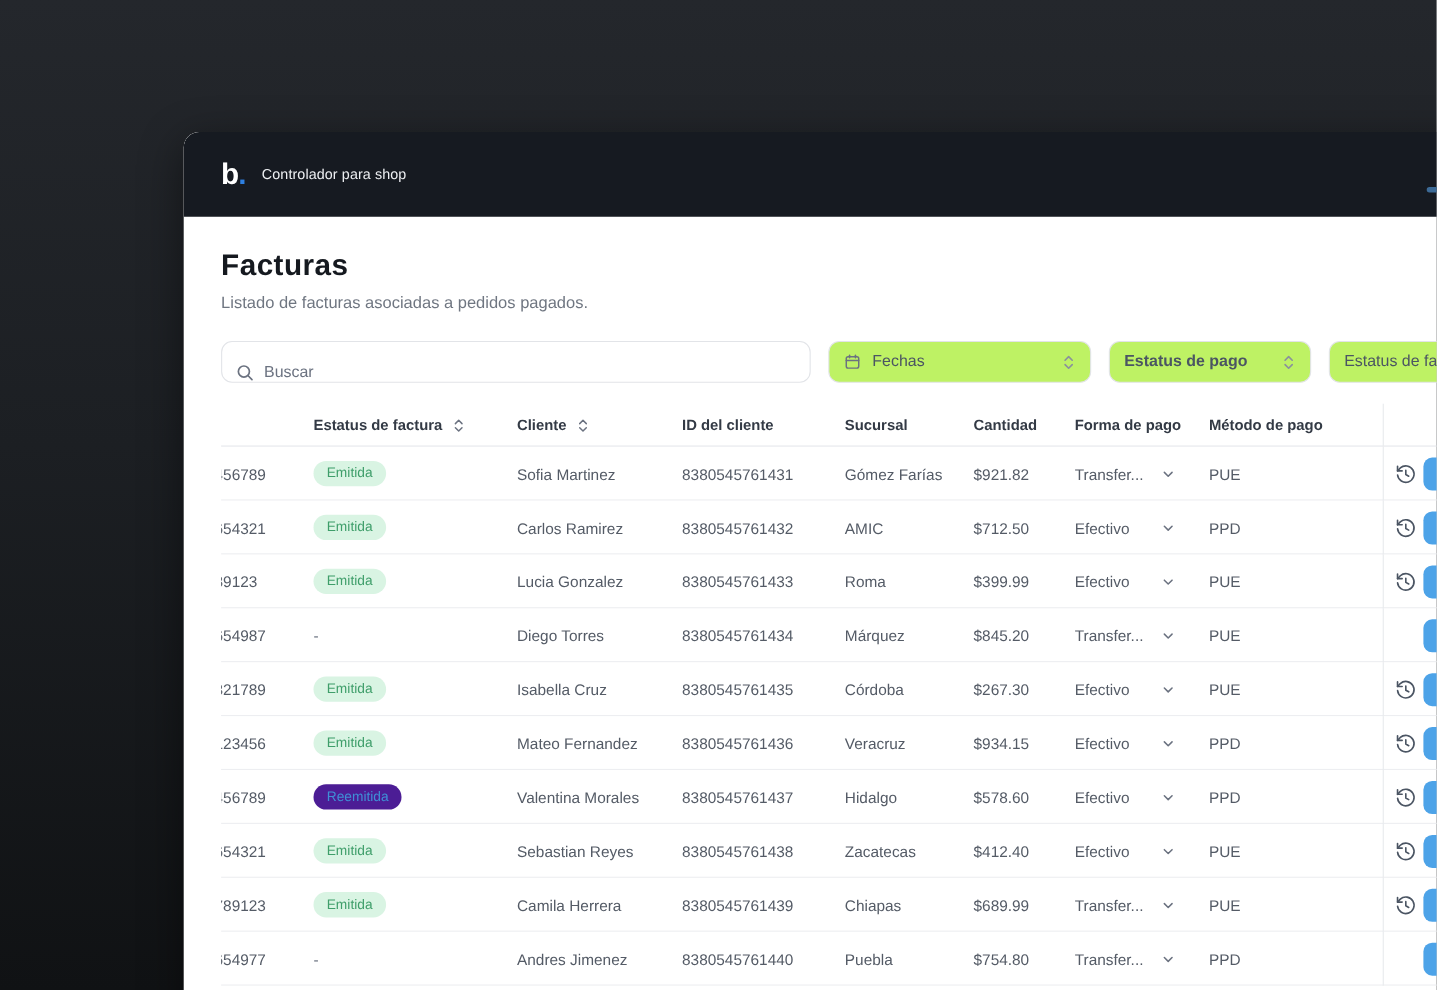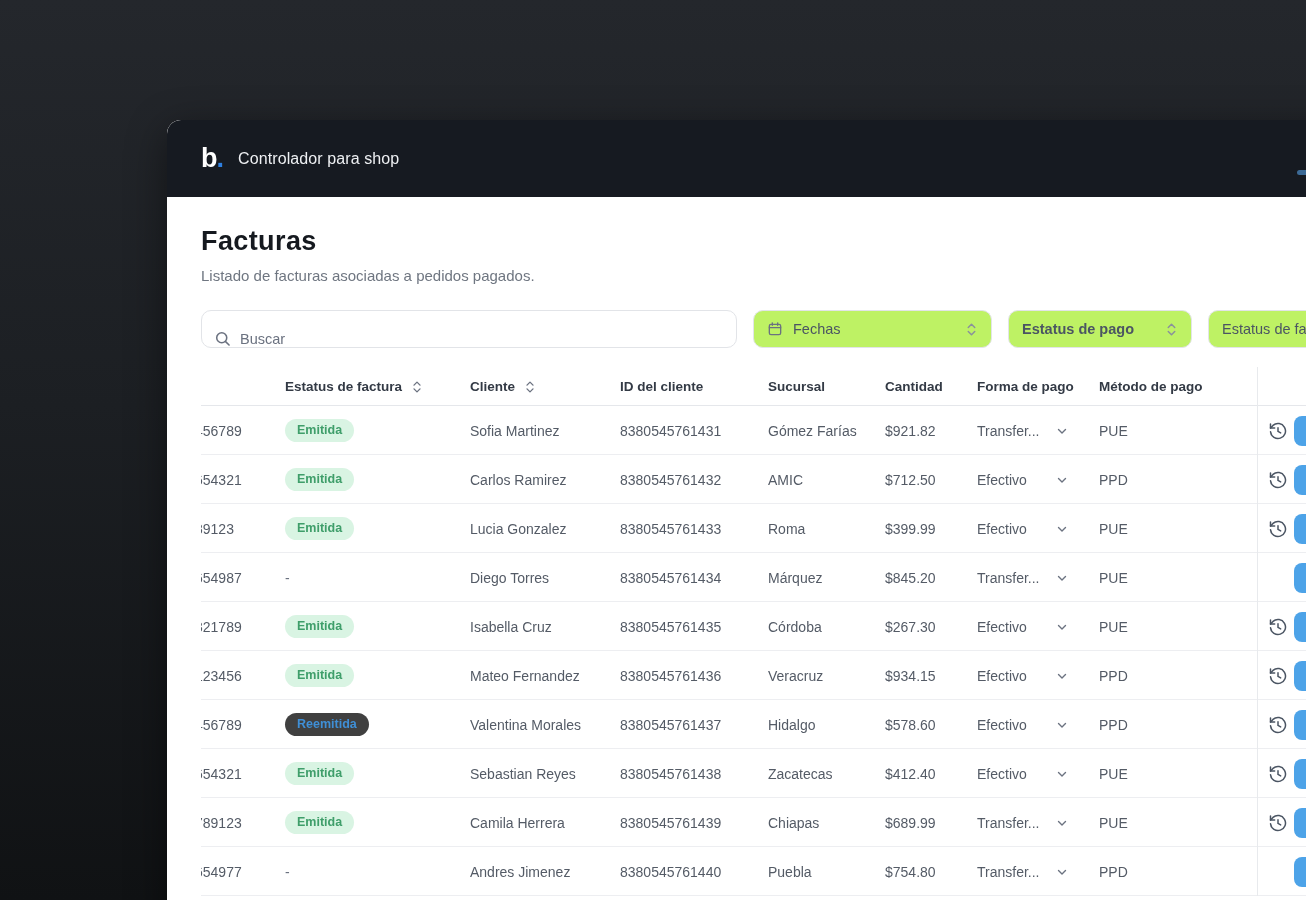--- a/index.html
+++ b/index.html
@@ -21,21 +21,21 @@
   .app-header {
     position:relative;
     height:77px; background:#161a21;
     display:flex; align-items:center;
     padding-left:34px;
     border-radius:14px 14px 0 0;
   }
   .brand { display:flex; align-items:baseline; margin-right:14px; }
   .brand-b { color:#ffffff; font-size:27px; font-weight:800; line-height:1; letter-spacing:-1px; }
   .brand-dot { color:#2e7fe0; font-size:27px; font-weight:800; line-height:1; }
-  .app-title { color:#eef0f3; font-size:16px; font-weight:500; letter-spacing:.1px; }
+  .app-title { color:#eef0f3; font-size:13px; font-weight:500; letter-spacing:.1px; }
   .header-dash {
     position:absolute; top:50px; left:1130px;
     width:12px; height:5px; border-radius:3px;
     background:#3c6a96; cursor:pointer;
   }
   
   .content { padding:29px 0 0 34px; }
   .page-title { font-size:27px; font-weight:800; color:#15191f; letter-spacing:.4px; }
   .page-subtitle { margin-top:10px; font-size:15px; color:#6f7681; }
   
@@ -64,25 +64,25 @@
   
   .table { margin-top:19px; width:1139px; }
   .thead, .trow { display:grid; grid-template-columns:84px 185px 150px 148px 117px 92px 122px 158px 83px; align-items:center; }
   .thead { height:39px; border-bottom:1px solid #e5e7eb; }
   .th { font-size:13.5px; font-weight:700; color:#333a45; display:flex; align-items:center; gap:9px; white-space:nowrap; }
   .trow { height:49px; border-bottom:1px solid #edeef1; }
   .cell { font-size:14px; color:#545b66; white-space:nowrap; }
   .c-invoice { overflow:hidden; }
   .c-invoice span { display:inline-block; margin-left:-6px; }
   .badge {
-    display:inline-block; font-size:12.5px; font-weight:700;
+    display:inline-block; font-size:12.5px; font-weight:400;
     padding:5px 12px; border-radius:999px; line-height:1;
   }
   .badge.emitida { background:#d9f4e3; color:#3f9e6a; }
-  .badge.reemitida { background:#404040; color:#3f8fd6; }
+  .badge.reemitida { background:#4c1d95; color:#3f8fd6; }
   .status-dash { color:#6b7280; }
   .c-payform { display:flex; align-items:center; }
   .c-payform .pf-text { display:inline-block; width:78px; }
   .c-payform svg { cursor:pointer; }
   .c-actions {
     height:49px; border-left:1px solid #e8eaed;
     display:flex; align-items:center; padding-left:10px;
   }
   .thead .c-actions { height:39px; border-left:1px solid #e8eaed; }
   .icon-btn {

